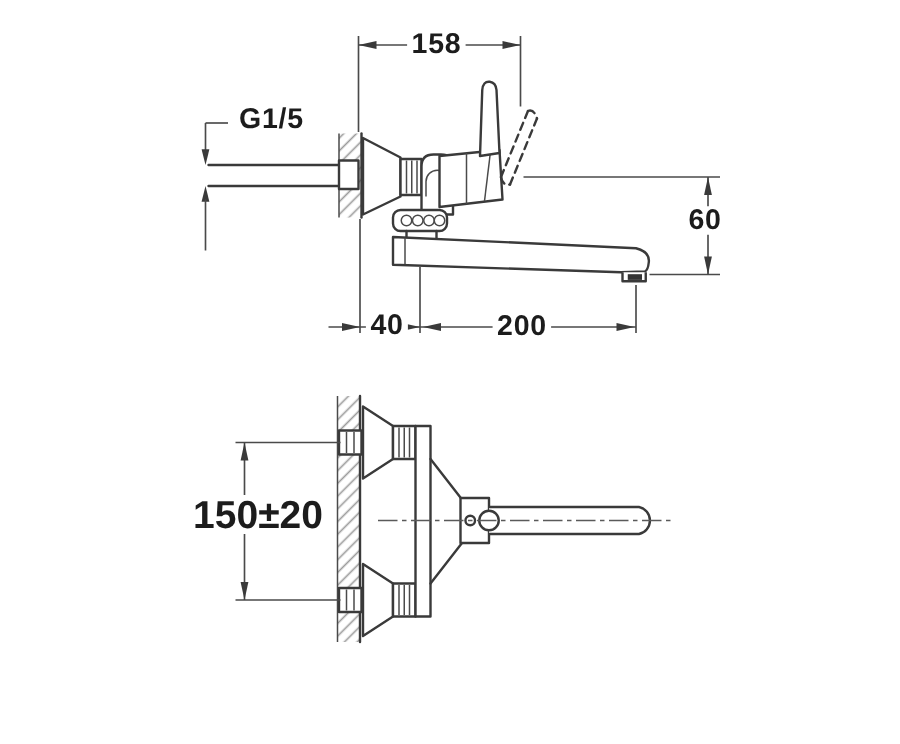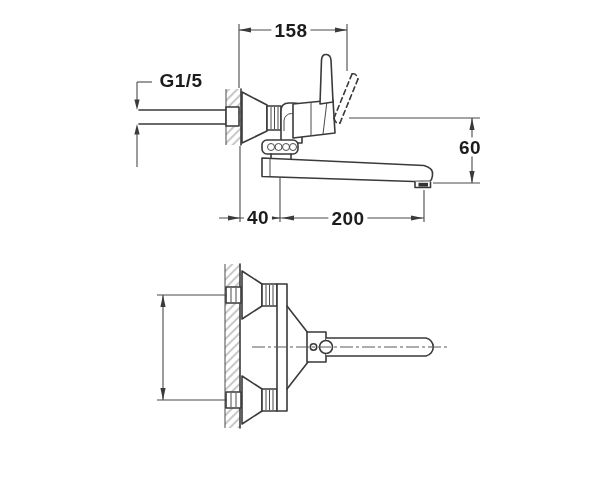--- a/index.html
+++ b/index.html
@@ -201,14 +201,15 @@
   <div class="dimlabel" id="lbl-handle-width" style="left:291px;top:30px;">158</div>
 
   <div class="dimlabel" id="lbl-thread-size" style="left:181px;top:80px;">G1/5</div>
 
   <div class="dimlabel" id="lbl-spout-drop" style="left:470px;top:147px;">60</div>
 
   <div class="dimlabel" id="lbl-wall-offset" style="left:258px;top:217px;">40</div>
 
   <div class="dimlabel" id="lbl-spout-reach" style="left:348px;top:218px;">200</div>
 
+  <div class="dimlabel" id="lbl-inlet-spacing" style="left:172px;top:343px;">150±20</div>
 
 </div>
 
 </body></html>

